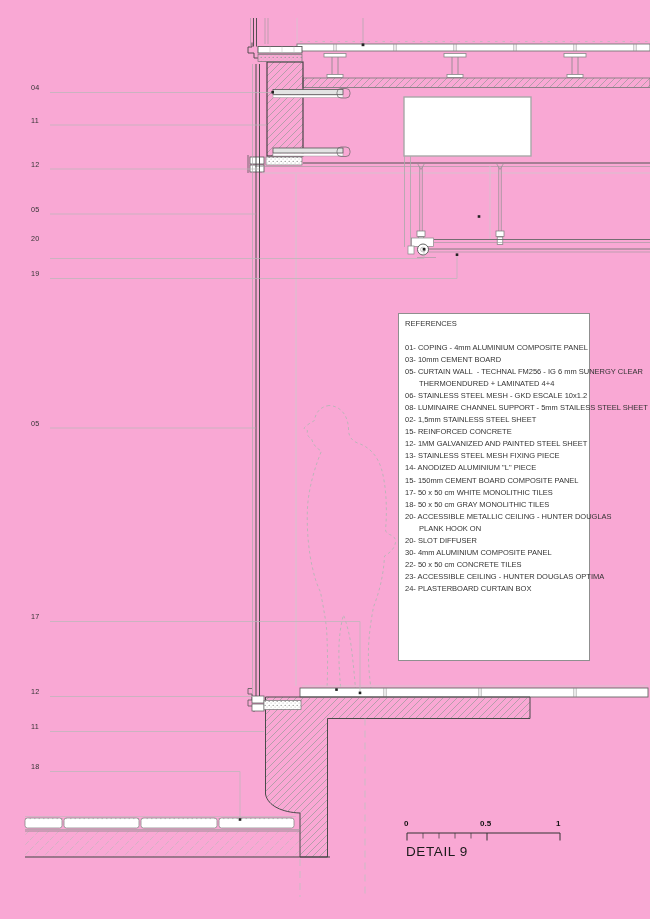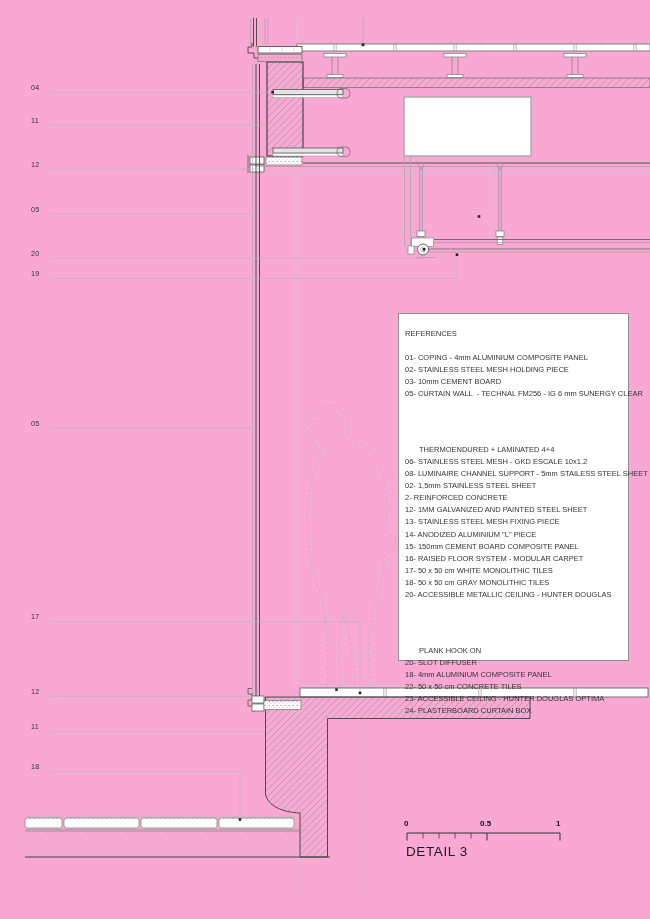--- a/index.html
+++ b/index.html
@@ -1,25 +1,25 @@
 <!DOCTYPE html>
 <html><head>
 <meta charset="utf-8">
 <style>
   html,body{margin:0;padding:0;background:#fff;}
   #page{position:relative;width:650px;height:919px;background:#f9a8d4;overflow:hidden;
         font-family:Liberation Sans, sans-serif;color:#222;}
   svg{position:absolute;left:0;top:0;}
   .callout{position:absolute;left:31px;width:24px;font-size:7.2px;color:#333;letter-spacing:0.2px;}
-  .refbox{position:absolute;left:398px;top:313px;width:231px;height:348px;border:1px solid #8f8f8f;
-          background:#fff;box-sizing:border-box;padding:15px 6px;}
+  .refbox{position:absolute;left:398px;top:313px;width:192px;height:348px;border:1px solid #8f8f8f;
+          background:#fff;box-sizing:border-box;padding:5px 6px;}
   .refbox .title{font-size:7.6px;color:#333;}
   .refrows{margin-top:14px;}
   .row{font-size:7.5px;line-height:12.05px;color:#333;white-space:pre;}
-  .row.cont{padding-left:14px;margin-top:44px;}
+  .row.cont{padding-left:14px;}
   .scalelabel{position:absolute;font-size:8px;font-weight:bold;color:#111;}
   .detailtitle{position:absolute;left:406px;top:844px;font-size:13.5px;color:#1a1a1a;letter-spacing:0.6px;}
 </style>
 </head>
 <body>
 
 <div id="page">
 
 <svg width="650" height="919" viewBox="0 0 650 919">
   <defs>
@@ -262,55 +262,53 @@
     <line x1="471" y1="833" x2="471" y2="838.5" stroke-width="0.7"></line>
     <line x1="487" y1="833" x2="487" y2="840.5" stroke-width="1"></line>
     <line x1="560" y1="833" x2="560" y2="840.5" stroke-width="1"></line>
   </g>
 </svg>
 
 <div class="callout" style="top:83px">04</div>
 <div class="callout" style="top:115.5px">11</div>
 <div class="callout" style="top:159.5px">12</div>
 <div class="callout" style="top:204.5px">05</div>
-<div class="callout" style="top:249px">20</div>
+<div class="callout" style="top:234px">20</div>
 <div class="callout" style="top:269px">19</div>
 <div class="callout" style="top:418.5px">05</div>
 <div class="callout" style="top:612px">17</div>
 <div class="callout" style="top:687px">12</div>
 <div class="callout" style="top:722px">11</div>
 <div class="callout" style="top:762px">18</div>
 
 <div class="refbox">
   <div class="title">REFERENCES</div>
   <div class="refrows">
     <div class="row">01- COPING - 4mm ALUMINIUM COMPOSITE PANEL</div>
-    <div class="row">02- STAINLESS STEEL MESH HOLDING PIECE</div>
     <div class="row">03- 10mm CEMENT BOARD</div>
     <div class="row">05- CURTAIN WALL  - TECHNAL FM256 - IG 6 mm SUNERGY CLEAR</div>
     <div class="row cont">THERMOENDURED + LAMINATED 4+4</div>
     <div class="row">06- STAINLESS STEEL MESH - GKD ESCALE 10x1.2</div>
     <div class="row">08- LUMINAIRE CHANNEL SUPPORT - 5mm STAILESS STEEL SHEET</div>
     <div class="row">02- 1,5mm STAINLESS STEEL SHEET</div>
-    <div class="row">2- REINFORCED CONCRETE</div>
+    <div class="row">15- REINFORCED CONCRETE</div>
     <div class="row">12- 1MM GALVANIZED AND PAINTED STEEL SHEET</div>
     <div class="row">13- STAINLESS STEEL MESH FIXING PIECE</div>
     <div class="row">14- ANODIZED ALUMINIUM "L" PIECE</div>
     <div class="row">15- 150mm CEMENT BOARD COMPOSITE PANEL</div>
-    <div class="row">16- RAISED FLOOR SYSTEM - MODULAR CARPET</div>
     <div class="row">17- 50 x 50 cm WHITE MONOLITHIC TILES</div>
     <div class="row">18- 50 x 50 cm GRAY MONOLITHIC TILES</div>
     <div class="row">20- ACCESSIBLE METALLIC CEILING - HUNTER DOUGLAS</div>
     <div class="row cont">PLANK HOOK ON</div>
     <div class="row">20- SLOT DIFFUSER</div>
-    <div class="row">18- 4mm ALUMINIUM COMPOSITE PANEL</div>
+    <div class="row">30- 4mm ALUMINIUM COMPOSITE PANEL</div>
     <div class="row">22- 50 x 50 cm CONCRETE TILES</div>
     <div class="row">23- ACCESSIBLE CEILING - HUNTER DOUGLAS OPTIMA</div>
     <div class="row">24- PLASTERBOARD CURTAIN BOX</div>
   </div>
 </div>
 
 <div class="scalelabel" style="left:404px;top:819px">0</div>
 <div class="scalelabel" style="left:480px;top:819px">0.5</div>
 <div class="scalelabel" style="left:556px;top:819px">1</div>
-<div class="detailtitle">DETAIL 3</div>
+<div class="detailtitle">DETAIL 9</div>
 
 </div>
 
 </body></html>

